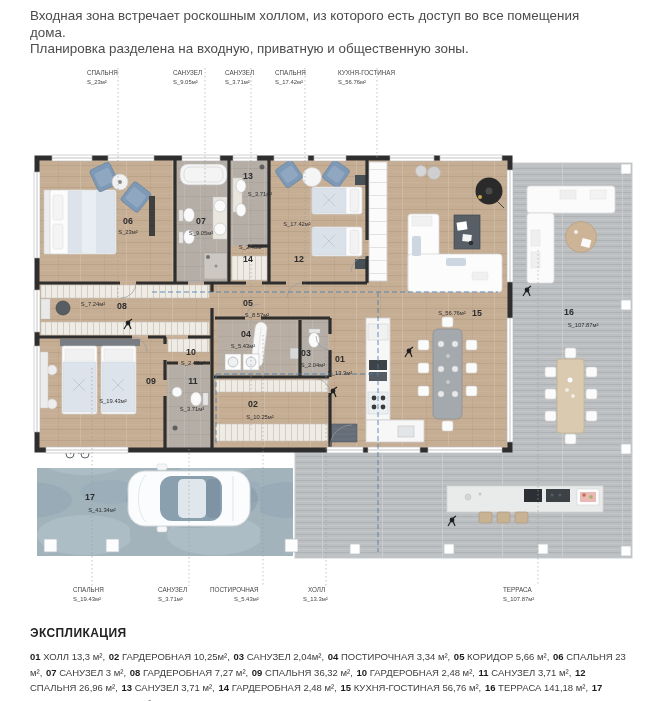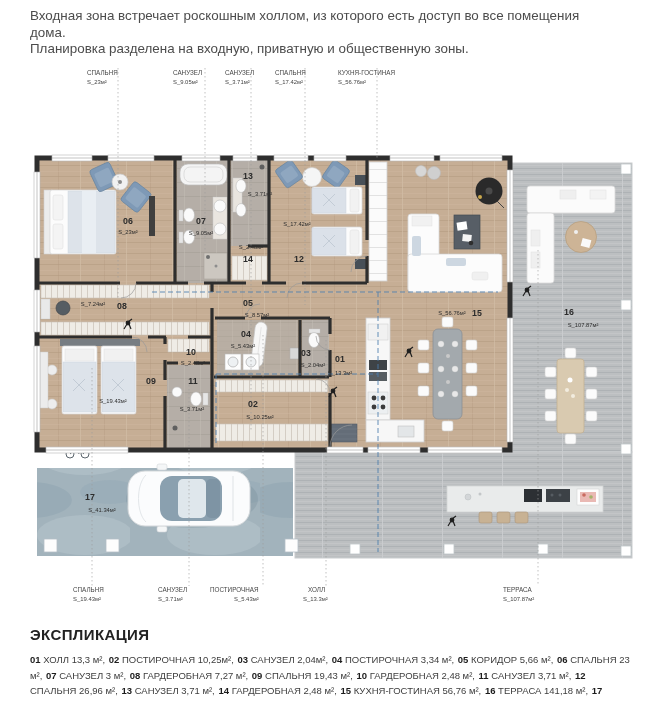--- a/index.html
+++ b/index.html
@@ -3,21 +3,21 @@
 <meta charset="utf-8">
 <style>
   html,body{margin:0;padding:0;}
   body{width:650px;height:701px;background:#ffffff;position:relative;overflow:hidden;
        font-family:"Liberation Sans","DejaVu Sans",sans-serif;}
   .intro{position:absolute;left:30px;top:8px;width:582px;color:#4c4c4c;
          font-size:13.4px;line-height:16.6px;}
   .intro p{margin:0;}
   svg.plan{position:absolute;left:0;top:0;}
   .legend{position:absolute;left:30px;top:626px;width:602px;color:#3d3d3d;}
-  .legend-title{font-size:15px;font-weight:bold;color:#222;letter-spacing:.4px;margin:0 0 9px 0;}
+  .legend-title{font-size:12px;font-weight:bold;color:#222;letter-spacing:.4px;margin:0 0 9px 0;}
   .legend-body{margin:0;font-size:9.5px;line-height:15.5px;}
   .legend-body b{color:#1c1c1c;font-weight:bold;}
   .li{margin-right:1px;text-align:center;}
   text{font-family:"Liberation Sans","DejaVu Sans",sans-serif;}
   .rnum{font-size:8.8px;font-weight:bold;fill:#2c2c2c;}
   .rarea{font-size:5.8px;fill:#2e2e2e;}
   .cname{font-size:6.3px;fill:#454545;}
   .carea{font-size:5.9px;fill:#454545;}
 </style>
 </head>
@@ -488,28 +488,28 @@
     <text class="carea" x="303" y="601">S_13.3м²</text>
     <text class="cname" x="503" y="592">ТЕРРАСА</text>
     <text class="carea" x="503" y="601">S_107.87м²</text>
   </g>
 </svg>
 
 <div class="legend">
   <p class="legend-title">ЭКСПЛИКАЦИЯ</p>
   <p class="legend-body">
     <span class="li"><b>01</b> <span>ХОЛЛ 13,3 м²,</span></span>
-    <span class="li"><b>02</b> <span>ПОСТИРОЧНАЯ 10,25м²,</span></span>
+    <span class="li"><b>02</b> <span>ГАРДЕРОБНАЯ 10,25м²,</span></span>
     <span class="li"><b>03</b> <span>САНУЗЕЛ 2,04м²,</span></span>
     <span class="li"><b>04</b> <span>ПОСТИРОЧНАЯ 3,34 м²,</span></span>
     <span class="li"><b>05</b> <span>КОРИДОР 5,66 м²,</span></span>
     <span class="li"><b>06</b> <span>СПАЛЬНЯ 23 м²,</span></span>
     <span class="li"><b>07</b> <span>САНУЗЕЛ 3 м²,</span></span>
     <span class="li"><b>08</b> <span>ГАРДЕРОБНАЯ 7,27 м²,</span></span>
-    <span class="li"><b>09</b> <span>СПАЛЬНЯ 19,43 м²,</span></span>
+    <span class="li"><b>09</b> <span>СПАЛЬНЯ 36,32 м²,</span></span>
     <span class="li"><b>10</b> <span>ГАРДЕРОБНАЯ 2,48 м²,</span></span>
     <span class="li"><b>11</b> <span>САНУЗЕЛ 3,71 м²,</span></span>
     <span class="li"><b>12</b> <span>СПАЛЬНЯ 26,96 м²,</span></span>
     <span class="li"><b>13</b> <span>САНУЗЕЛ 3,71 м²,</span></span>
     <span class="li"><b>14</b> <span>ГАРДЕРОБНАЯ 2,48 м²,</span></span>
     <span class="li"><b>15</b> <span>КУХНЯ-ГОСТИНАЯ 56,76 м²,</span></span>
     <span class="li"><b>16</b> <span>ТЕРРАСА 141,18 м²,</span></span>
     <span class="li"><b>17</b> <span>НАВЕС ДЛЯ АВТО 41,34 м²</span></span>
   </p>
 </div>

